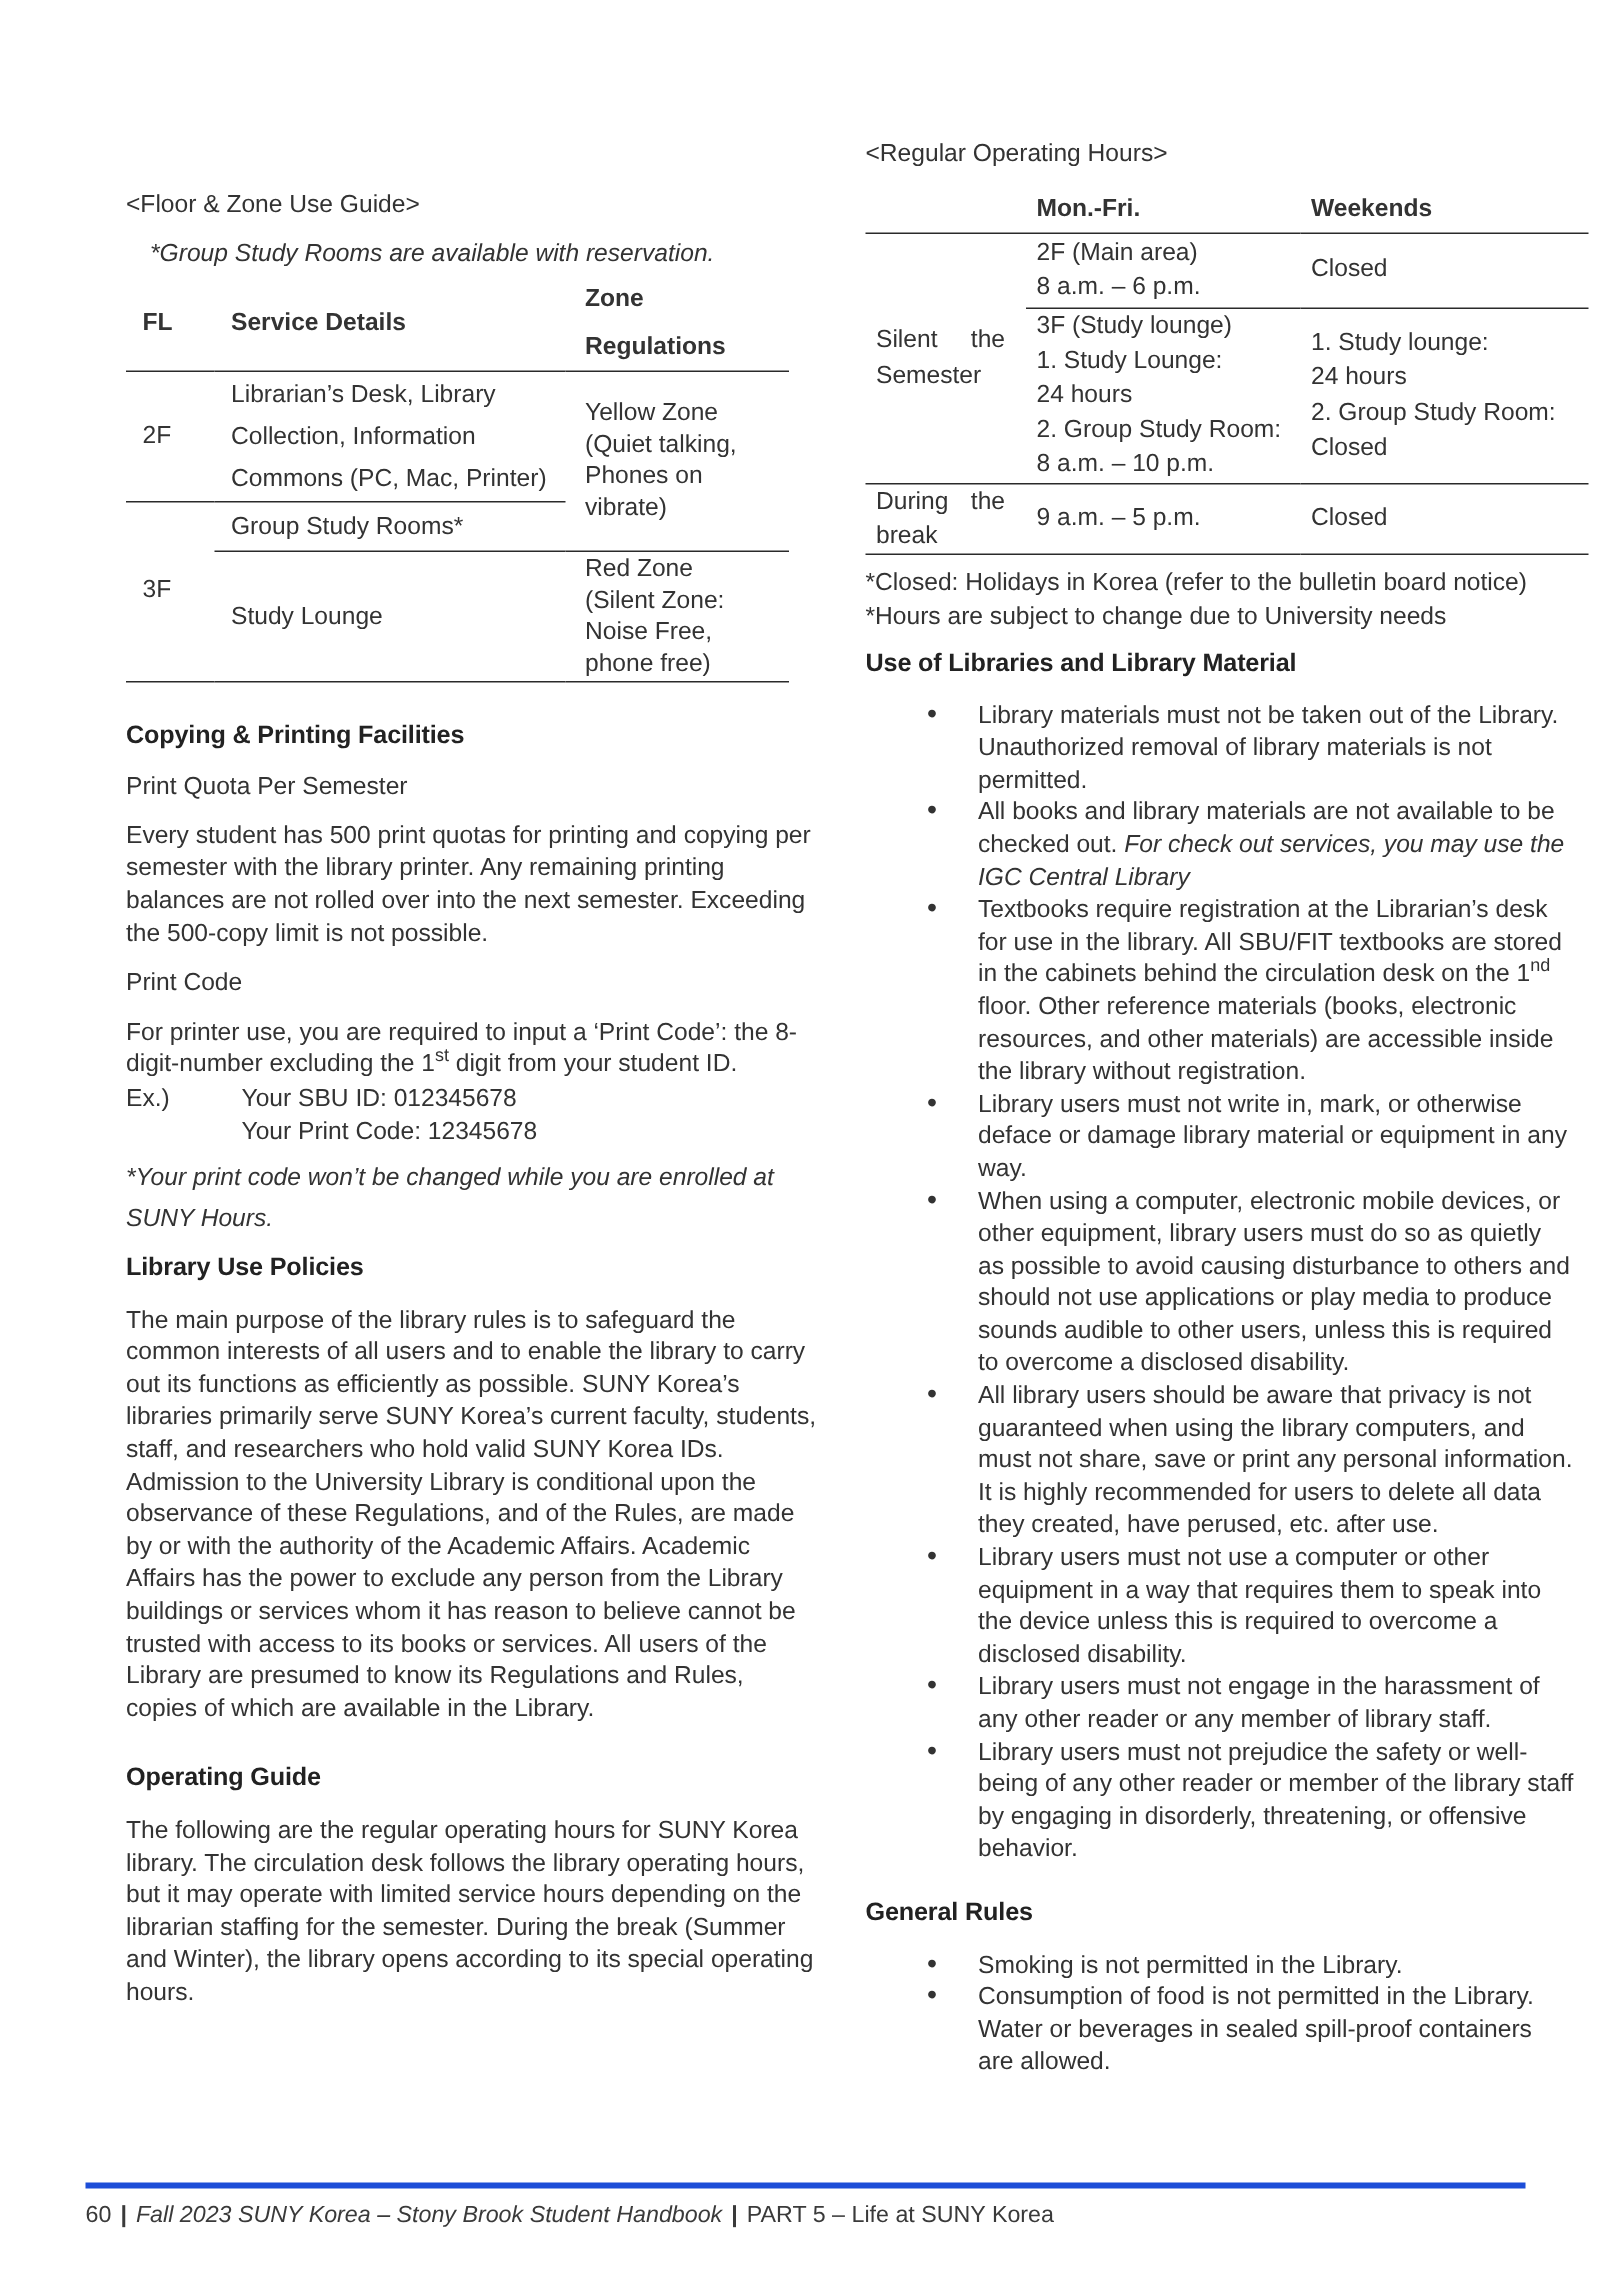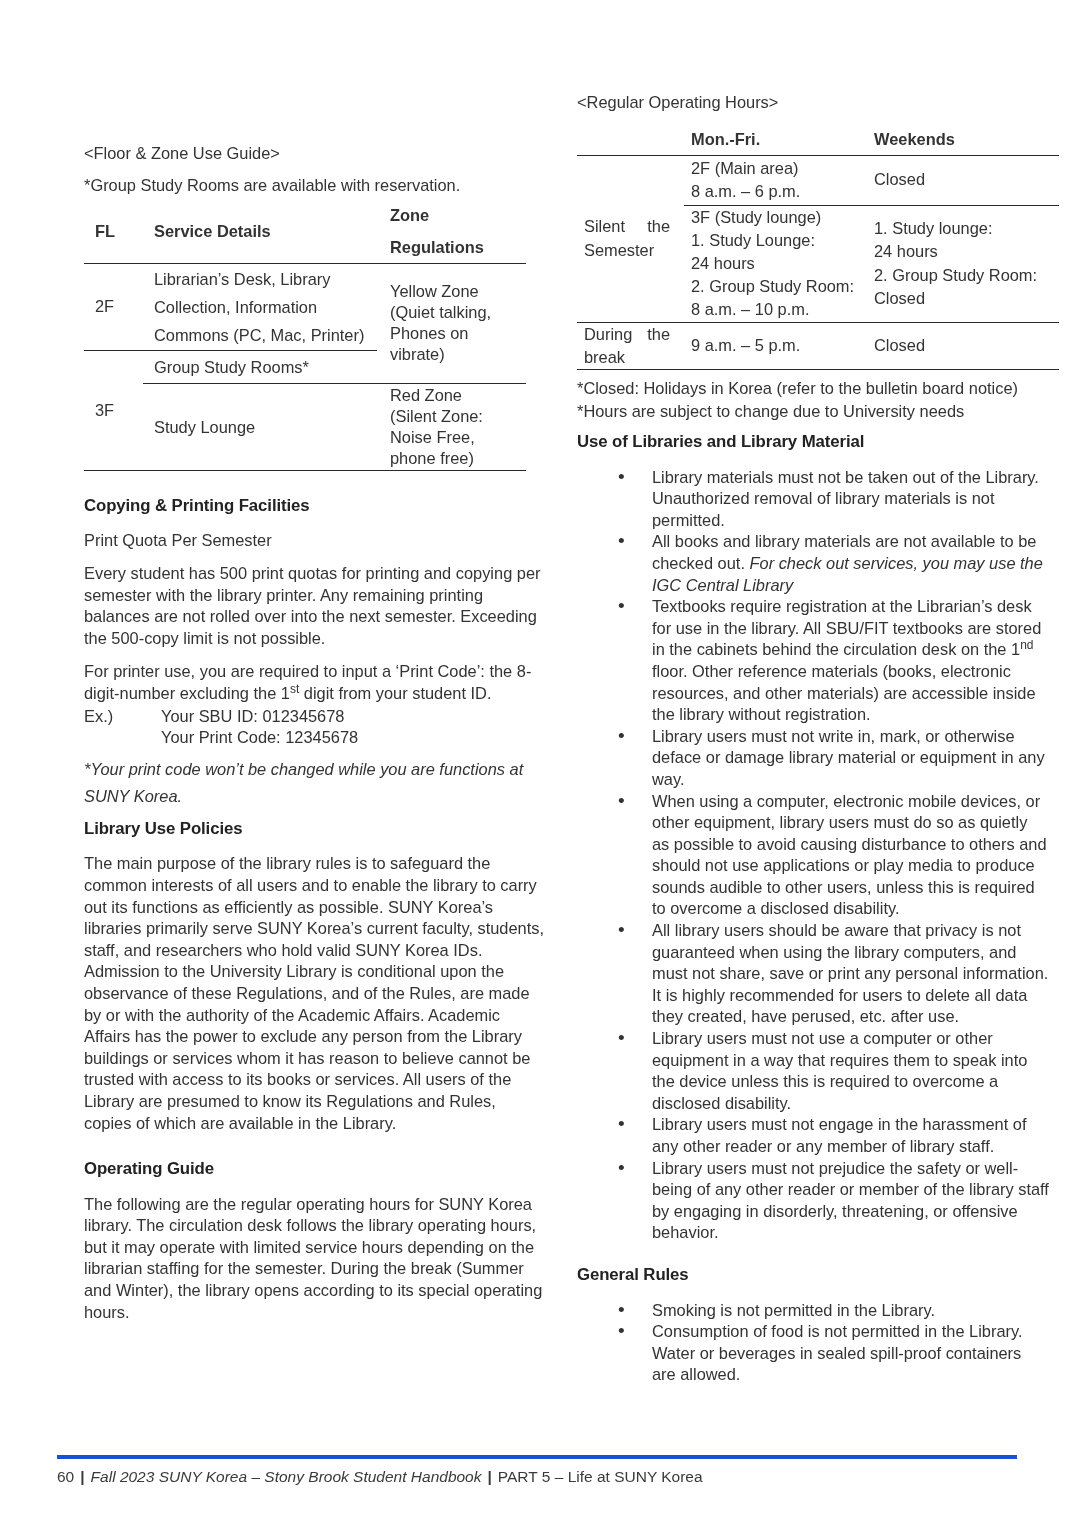--- a/index.html
+++ b/index.html
@@ -7,21 +7,21 @@
     width:1075px; height:1518px;
     font-family:"Liberation Sans","DejaVu Sans",sans-serif;
     color:#333333; font-size:16.4px; line-height:21.6px;
   }
   .page { position:relative; width:1075px; height:1518px; overflow:hidden; background:#fff; }
   .columns { display:flex; align-items:center; padding:92px 40px 0 84px; }
   .col-left  { flex:0 0 462px; width:462px; }
   .col-right { flex:0 0 482px; width:482px; margin-left:31px; }
 
   .angle-title { margin:0 0 11px 0; }
-  .note-italic { margin:0 0 2px 0; }
+  .note-italic { font-style:italic; margin:0 0 2px 16px; }
   .italic { font-style:italic; }
   p { margin:0 0 12px 0; }
   .plain-label { margin:0 0 11px 0; }
 
   .section-heading { font-weight:700; font-size:16.8px; color:#222; margin:0 0 14px 0; letter-spacing:-0.1px; }
   .mt-24 { margin-top:24px; } .mt-20 { margin-top:20px; } .mt-8 { margin-top:8px; }
 
   table { border-collapse:collapse; table-layout:fixed; }
   td,th { padding:0 4px 0 11px; text-align:left; vertical-align:middle; font-weight:normal; }
   .bb { border-bottom:1.5px solid #2a2a2a; }
@@ -98,27 +98,28 @@
 (Silent Zone:
 Noise Free,
 phone free)</td>
         </tr>
       </tbody>
         </table>
 
       <h3 class="section-heading mt-24">Copying &amp; Printing Facilities</h3>
       <div class="plain-label">Print Quota Per Semester</div>
       <p>Every student has 500 print quotas for printing and copying per semester with the library printer. Any remaining printing balances are not rolled over into the next semester. Exceeding the 500-copy limit is not possible.</p>
+      <div class="plain-label">Print Code</div>
       <p style="margin-bottom:1px"><span>For printer use, you are required to input a ‘Print Code’: the 8-digit-number excluding the 1</span><sup>st</sup><span> digit from your student ID.</span></p>
       <div class="ex-row">
         <span class="ex-label">Ex.)</span>
         <span class="pre">Your SBU ID: 012345678
 Your Print Code: 12345678</span>
       </div>
-      <div class="print-note">*Your print code won’t be changed while you are functions at SUNY Korea.</div>
+      <div class="print-note">*Your print code won’t be changed while you are enrolled at SUNY Hours.</div>
 
       <h3 class="section-heading mt-8">Library Use Policies</h3>
       <p>The main purpose of the library rules is to safeguard the common interests of all users and to enable the library to carry out its functions as efficiently as possible. SUNY Korea’s libraries primarily serve SUNY Korea’s current faculty, students, staff, and researchers who hold valid SUNY Korea IDs. Admission to the University Library is conditional upon the observance of these Regulations, and of the Rules, are made by or with the authority of the Academic Affairs. Academic Affairs has the power to exclude any person from the Library buildings or services whom it has reason to believe cannot be trusted with access to its books or services. All users of the Library are presumed to know its Regulations and Rules, copies of which are available in the Library.</p>
 
       <h3 class="section-heading mt-24">Operating Guide</h3>
       <p>The following are the regular operating hours for SUNY Korea library. The circulation desk follows the library operating hours, but it may operate with limited service hours depending on the librarian staffing for the semester. During the break (Summer and Winter), the library opens according to its special operating hours.</p>
     </div>
 
     <div class="col-right">
       <div class="angle-title">&lt;Regular Operating Hours&gt;</div>

